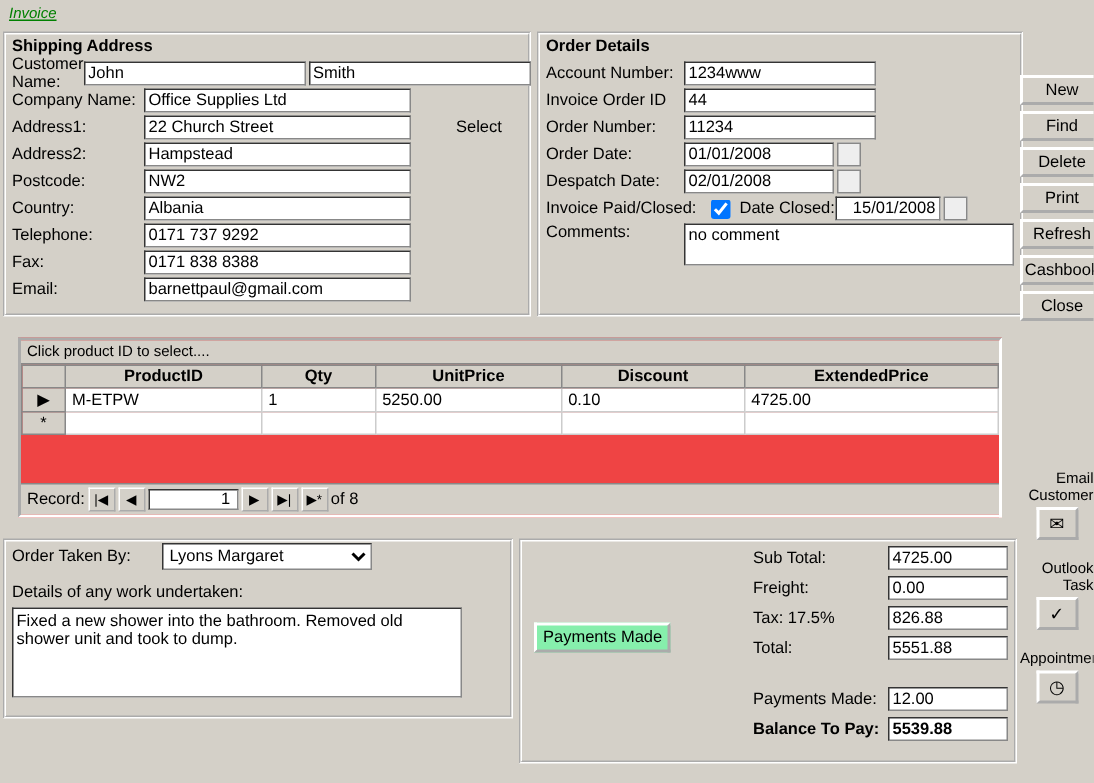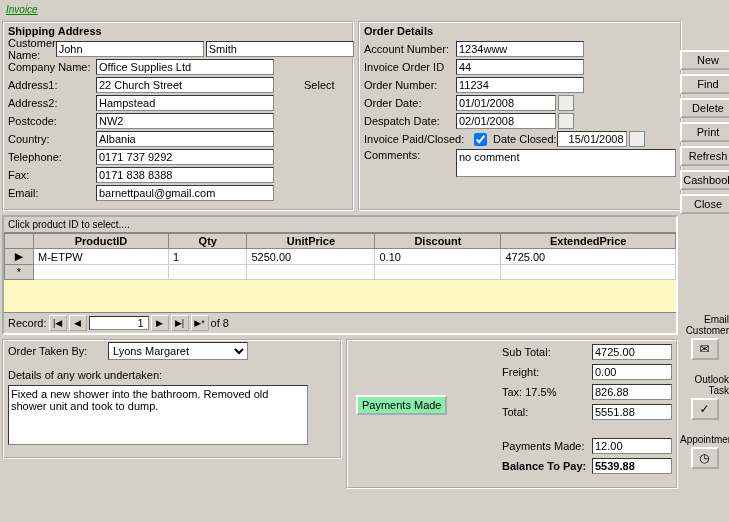--- a/index.html
+++ b/index.html
@@ -19,21 +19,21 @@
 .field-input { border: 1px inset #888; background: #fff; height: 16px; padding: 0 2px; font-size: 11px; }
 .ship-panel .field-input { width: 178px; }
 .name-first { width: 74px; margin-right: 2px; }
 .name-last { width: 104px; }
 .order-panel .field-input { width: 100px; }
 .order-panel .field-input.wide { width: 128px; }
 .side-btn { width: 56px; height: 20px; margin: 0 auto 4px; display: block; background: #d4d0c8; border: 2px outset #fff; font-size: 11px; }
 .cal-icon { width: 16px; height: 16px; border: 1px solid #888; background: #eee; display: inline-block; margin-left: 2px; vertical-align: middle; }
 .checkbox { width: 13px; height: 13px; }
 .comments { width: 220px; height: 28px; border: 1px inset #888; background: #fff; padding: 1px 2px; vertical-align: top; resize: none; font-size: 11px; font-family: inherit; }
-.grid-panel { margin: 2px; border: 2px inset #fff; background: #fef9c3; height: 120px; position: relative; }
+.grid-panel { margin: 12px; border: 2px inset #fff; background: #ef4444; height: 120px; position: relative; }
 .grid-hint { background: #d4d0c8; padding: 2px 4px; border-bottom: 1px solid #888; font-size: 10px; }
 table.grid { border-collapse: collapse; width: 100%; }
 table.grid th { background: #d4d0c8; border: 1px solid #888; padding: 1px 14px; font-weight: bold; }
 table.grid td { border: 1px solid #ccc; padding: 1px 4px; background: #fff; }
 .row-header { width: 20px; background: #d4d0c8 !important; border: 1px solid #888 !important; text-align: center; }
 .record-nav { position: absolute; bottom: 0; left: 0; right: 0; background: #d4d0c8; padding: 2px 4px; border-top: 1px solid #888; display: flex; align-items: center; gap: 2px; }
 .nav-btn { width: 18px; height: 16px; border: 1px outset #fff; background: #d4d0c8; font-size: 9px; padding: 0; }
 .record-num { width: 60px; height: 14px; border: 1px inset #888; background: #fff; text-align: right; padding: 0 4px; }
 .row3 { display: flex; }
 .order-taken-panel { width: 350px; height: 120px; }

